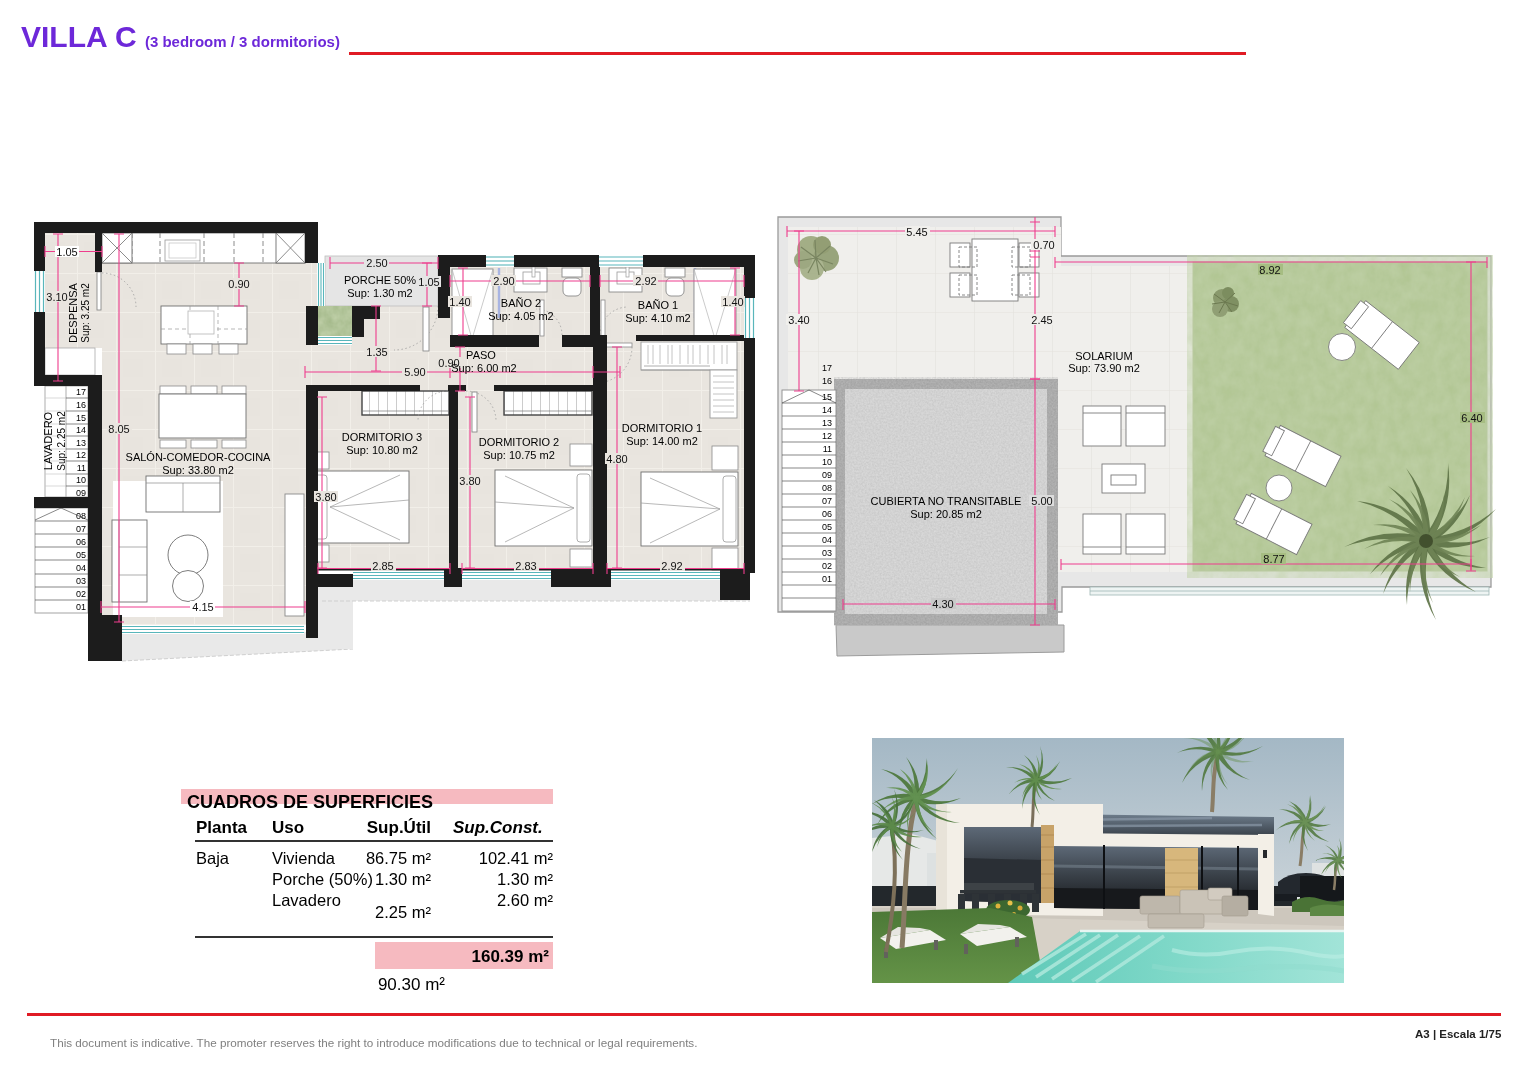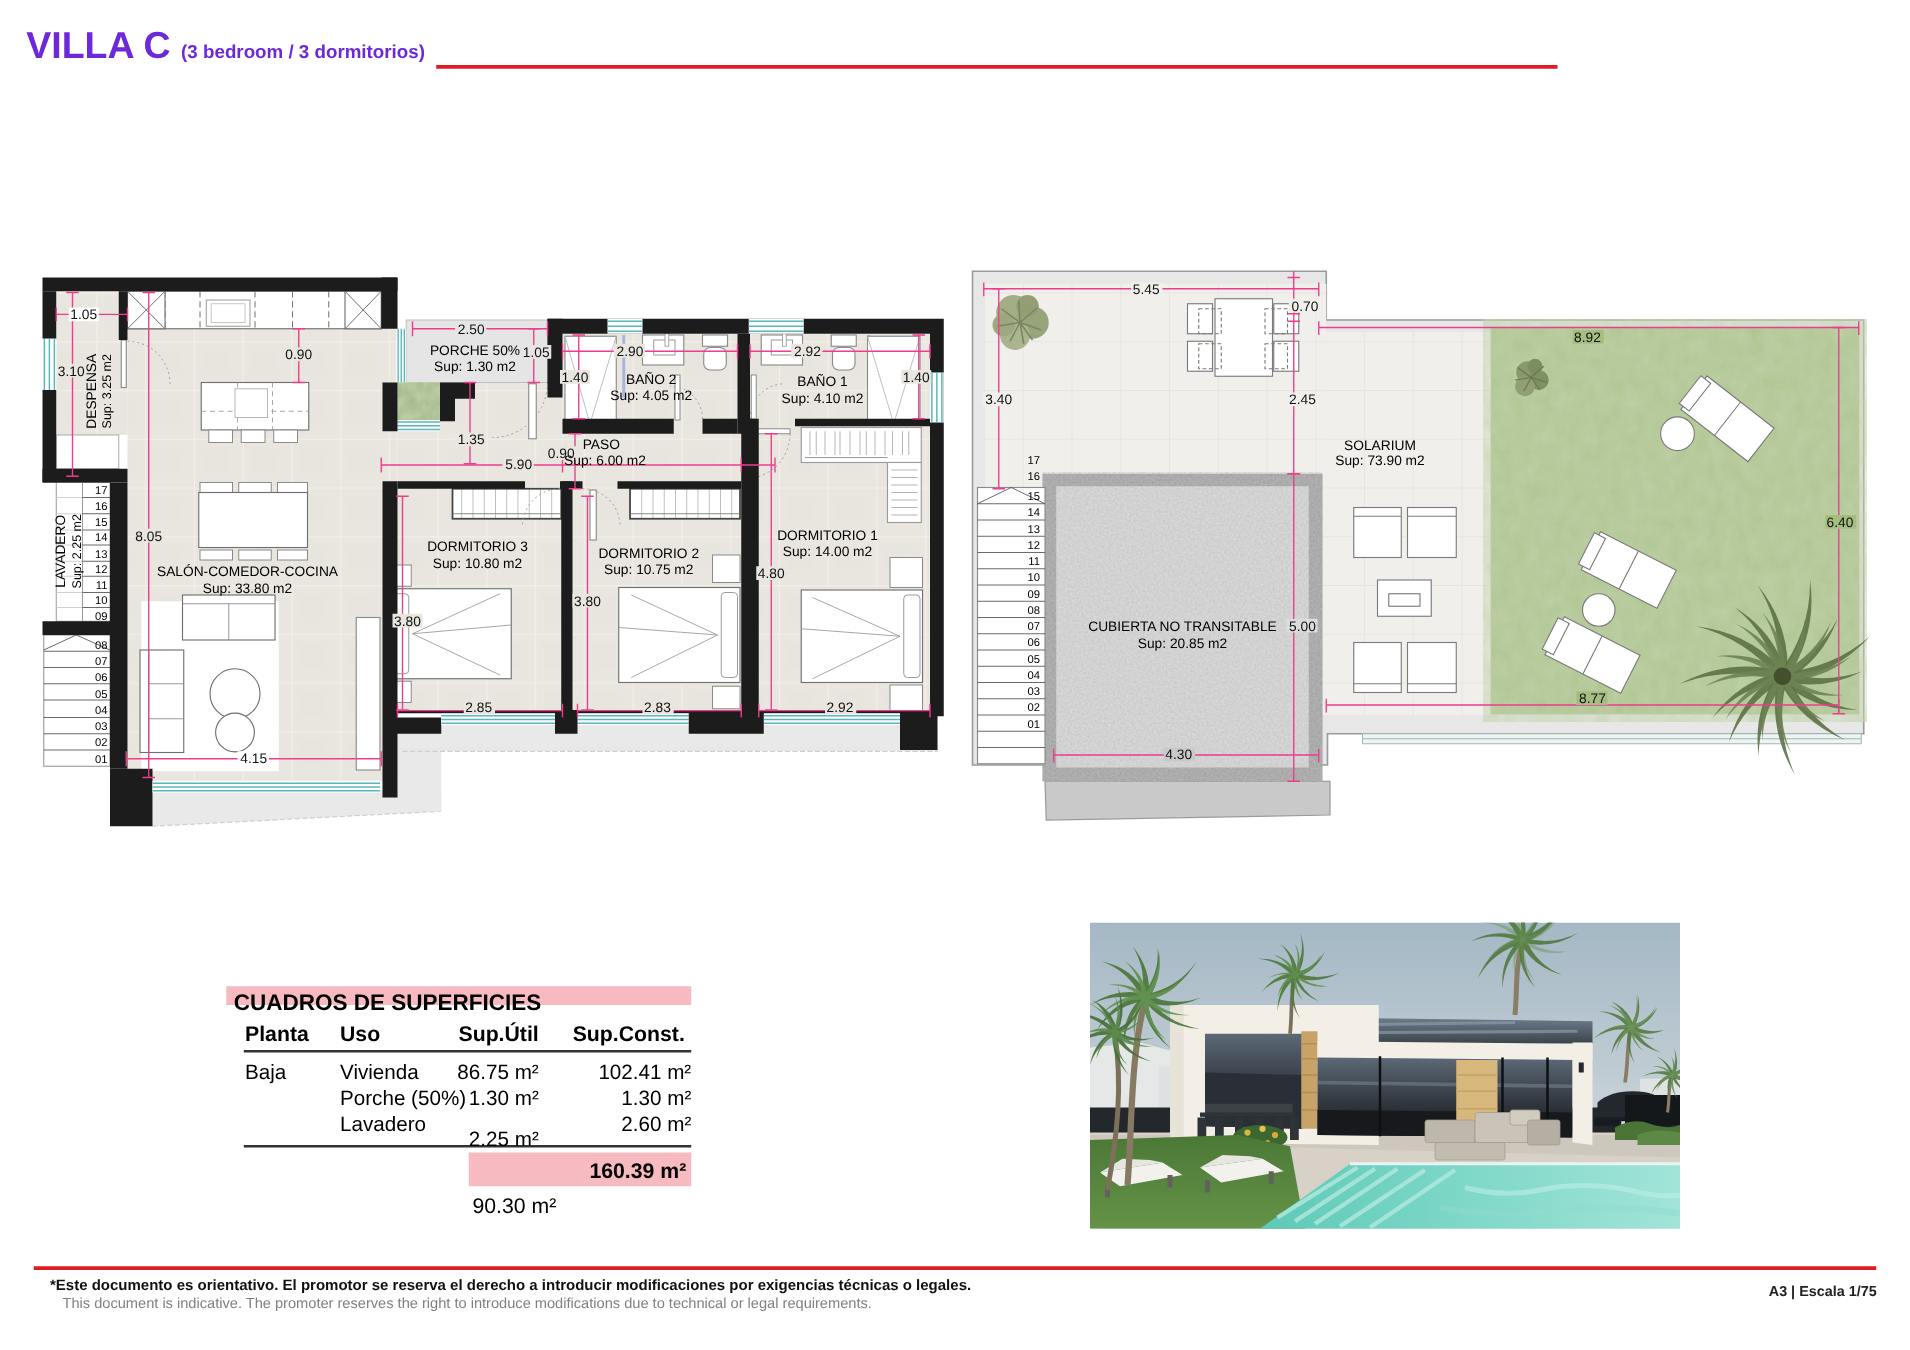--- a/index.html
+++ b/index.html
@@ -731,26 +731,26 @@
   </svg>
 
   <div class="abs" style="left:181px;top:789px;width:372px;">
 
     <div style="background:#f6bac0;height:15px;line-height:27px;padding-left:6px;font-size:18px;font-weight:bold;color:#000;">CUADROS DE SUPERFICIES</div>
 
     <div style="position:relative;height:36px;font-size:17px;font-weight:bold;color:#000;">
       <span style="position:absolute;left:15px;top:14px;">Planta</span>
       <span style="position:absolute;left:91px;top:14px;">Uso</span>
       <span style="position:absolute;left:150px;top:14px;width:100px;text-align:right;">Sup.Útil</span>
-      <span style="position:absolute;left:272px;top:14px;width:100px;text-align:center;">Sup.Const.</span>
+      <span style="position:absolute;left:272px;top:14px;width:100px;text-align:left;font-style:italic;">Sup.Const.</span>
     </div>
 
     <div style="height:2px;background:#333;margin-left:14px;"></div>
 
-    <div style="position:relative;height:74px;font-size:16.5px;color:#000;">
+    <div style="position:relative;height:94px;font-size:16.5px;color:#000;">
       <span style="position:absolute;left:15px;top:7px;">Baja</span>
       <span style="position:absolute;left:91px;top:7px;">Vivienda</span>
       <span style="position:absolute;left:150px;top:7px;width:100px;text-align:right;">86.75 m²</span>
       <span style="position:absolute;left:272px;top:7px;width:100px;text-align:right;">102.41 m²</span>
       <span style="position:absolute;left:91px;top:28px;">Porche (50%)</span>
       <span style="position:absolute;left:150px;top:28px;width:100px;text-align:right;">1.30 m²</span>
       <span style="position:absolute;left:272px;top:28px;width:100px;text-align:right;">1.30 m²</span>
       <span style="position:absolute;left:91px;top:49px;">Lavadero</span>
       <span style="position:absolute;left:150px;top:49px;width:100px;text-align:right;margin-top:12px;">2.25 m²</span>
       <span style="position:absolute;left:272px;top:49px;width:100px;text-align:right;">2.60 m²</span>
@@ -1003,18 +1003,17 @@
       <path d="M465 122 Q463 132 470 141 Q465 132 467 122 Z" fill="#6b9157" opacity="0.92"></path>
       <path d="M465 121 Q456 125 453 135 Q457 126 467 123 Z" fill="#6b9157" opacity="0.92"></path>
       <path d="M466 121 Q460 114 450 115 Q459 115 466 123 Z" fill="#6b9157" opacity="0.92"></path>
       <path d="M467 122 Q470 114 465 107 Q468 114 465 122 Z" fill="#6b9157" opacity="0.92"></path>
       <path d="M467 123 Q476 120 480 111 Q475 119 465 121 Z" fill="#6b9157" opacity="0.92"></path>
     </g>
   </svg>
 
   <div class="abs" style="left:27px;top:1013px;width:1474px;height:3px;background:#e01b24;"></div>
 
-  <div class="abs" style="left:40px;top:1021px;font-size:12px;font-weight:bold;color:#111;">*Este documento es orientativo. El promotor se reserva el derecho a introducir modificaciones por exigencias técnicas o legales.</div>
 
   <div class="abs" style="left:50px;top:1036px;font-size:11.7px;color:#808080;">This document is indicative. The promoter reserves the right to introduce modifications due to technical or legal requirements.</div>
 
   <div class="abs" style="left:1415px;top:1028px;font-size:11.5px;color:#222;font-weight:bold;">A3 | Escala 1/75</div>
 </div>
 
 </body></html>

